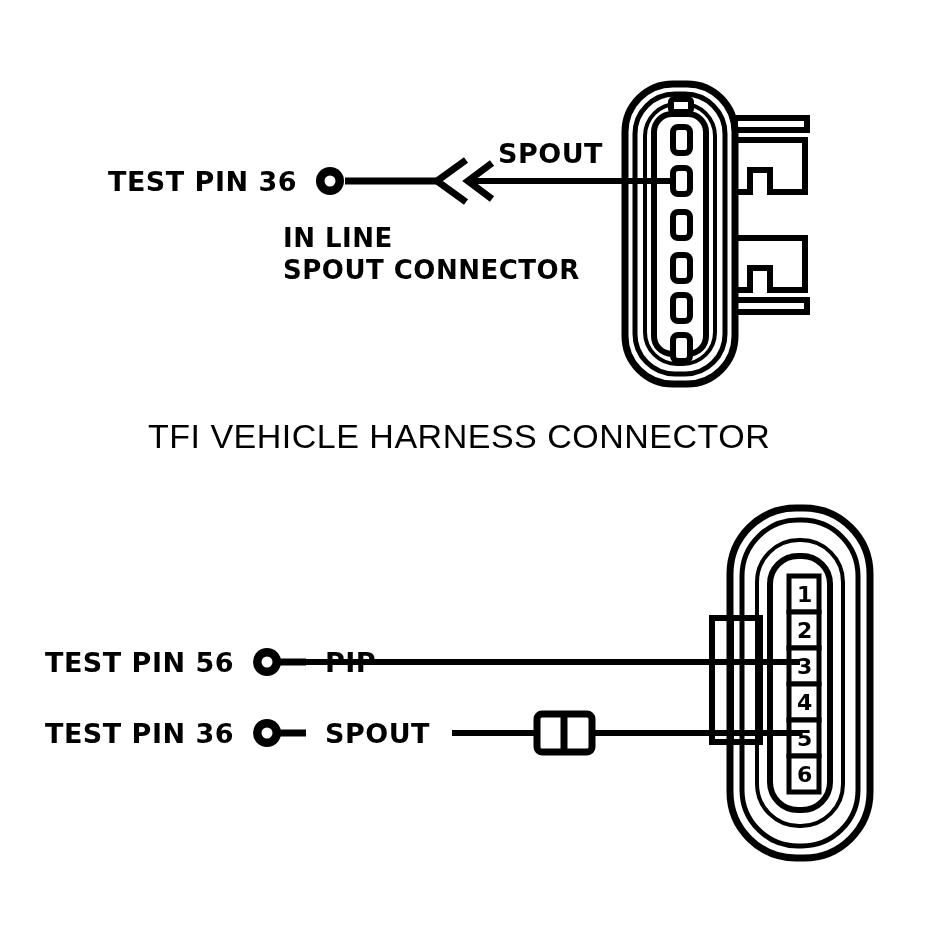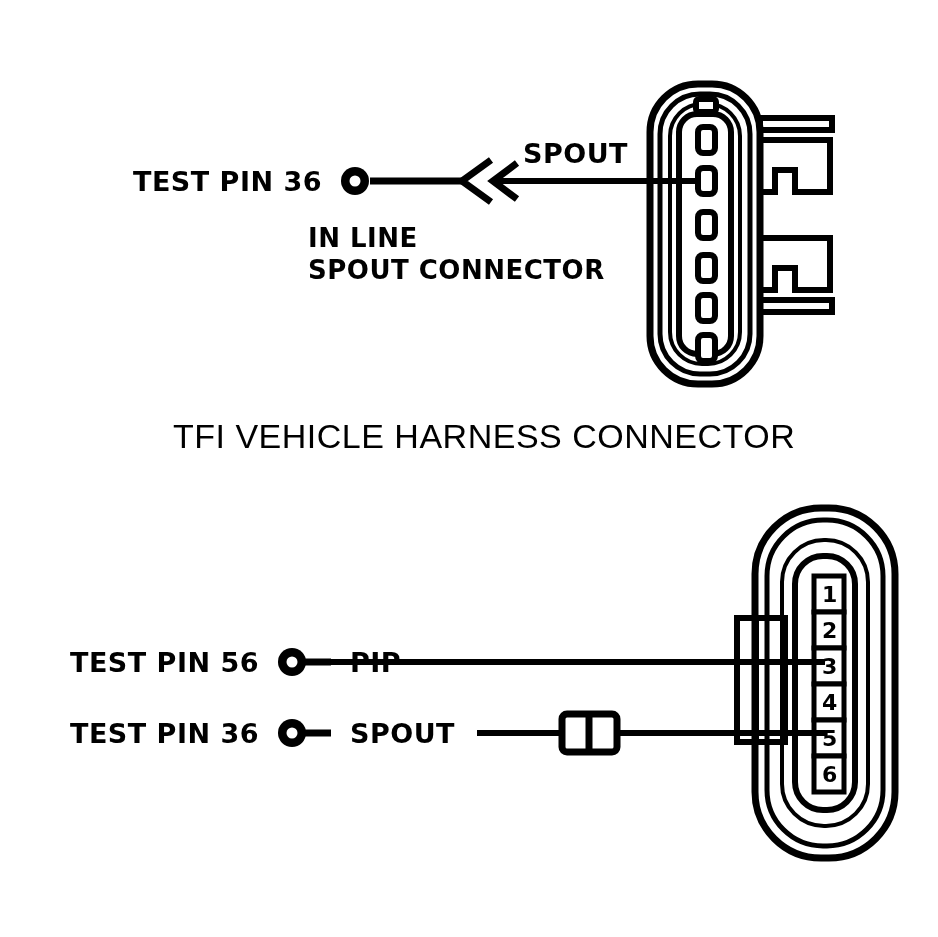--- a/index.html
+++ b/index.html
@@ -12,21 +12,20 @@
     width: 938px;
     height: 937px;
     font-family: "Liberation Sans", sans-serif;
     color: #000000;
     overflow: hidden;
   }
   #diagram-root {
     position: relative;
     width: 784px;
     height: 937px;
-    padding-left: 25px;
   }
   svg#figure {
     display: block;
     width: 938px;
     height: 937px;
   }
   
   .ln {
     fill: none;
     stroke: #000000;

